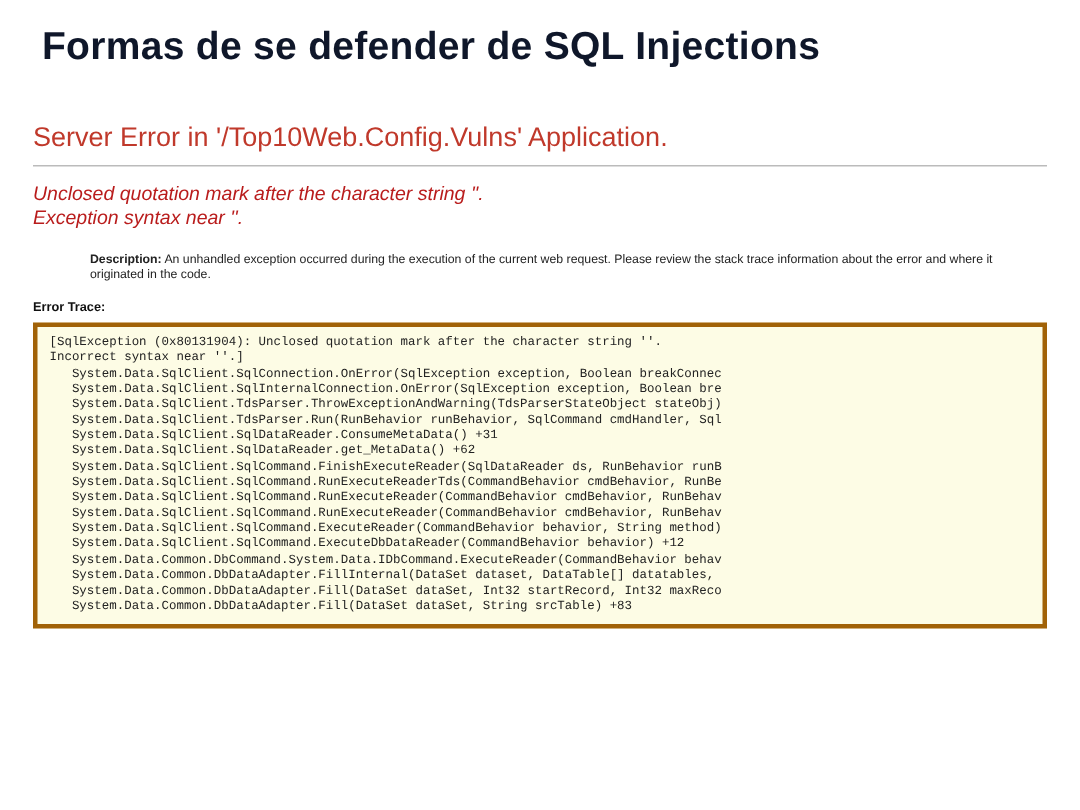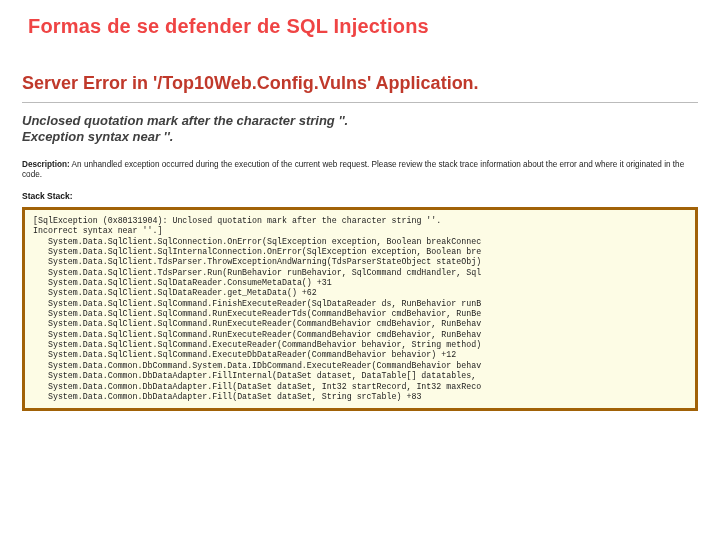--- a/index.html
+++ b/index.html
@@ -5,55 +5,56 @@
   * { margin: 0; padding: 0; box-sizing: border-box; }
   body {
     width: 720px;
     height: 540px;
     background: #fff;
     font-family: Arial, Verdana, sans-serif;
     overflow: hidden;
     padding: 10px 18px;
   }
   .slide-title {
-    font-size: 20px;
+    font-size: 26px;
     font-weight: bold;
-    color: #ef4444;
+    color: #0f172a;
     padding: 5px 0 35px 10px;
     letter-spacing: 0.2px;
   }
   .error-page {
     padding: 0 4px;
   }
   .server-error-heading {
     font-size: 18px;
-    font-weight: bold;
+    font-weight: normal;
     color: #c0392b;
     font-family: "Trebuchet MS", Verdana, sans-serif;
     padding-bottom: 4px;
   }
   hr.err-divider {
     border: none;
     border-top: 1px solid #bbb;
     margin: 4px 0 10px 0;
   }
   .error-message {
     font-size: 13px;
-    font-weight: bold;
+    font-weight: normal;
     font-style: italic;
-    color: #404040;
+    color: #b91c1c;
     font-family: "Trebuchet MS", Verdana, sans-serif;
     line-height: 1.25;
     padding-bottom: 14px;
   }
   .section {
     font-size: 8.2px;
     color: #222;
     line-height: 1.3;
     padding-bottom: 10px;
+    margin-left: 38px;
   }
   .section .lbl {
     font-weight: bold;
   }
   .stack-label {
     font-size: 8.5px;
     font-weight: bold;
     color: #111;
     padding-bottom: 6px;
   }
@@ -83,21 +84,21 @@
     <div>Unclosed quotation mark after the character string ''.</div>
     <div>Exception syntax near ''.</div>
   </div>
 
   <div class="section">
     <span class="lbl">Description:</span>
     <span>An unhandled exception occurred during the execution of the current web request. Please review the stack trace information about the error and where it originated in the code.</span>
   </div>
 
 
-  <div class="stack-label">Stack Stack:</div>
+  <div class="stack-label">Error Trace:</div>
 
   <div class="stack-box">[SqlException (0x80131904): Unclosed quotation mark after the character string ''.
 Incorrect syntax near ''.]
    System.Data.SqlClient.SqlConnection.OnError(SqlException exception, Boolean breakConnec
    System.Data.SqlClient.SqlInternalConnection.OnError(SqlException exception, Boolean bre
    System.Data.SqlClient.TdsParser.ThrowExceptionAndWarning(TdsParserStateObject stateObj)
    System.Data.SqlClient.TdsParser.Run(RunBehavior runBehavior, SqlCommand cmdHandler, Sql
    System.Data.SqlClient.SqlDataReader.ConsumeMetaData() +31
    System.Data.SqlClient.SqlDataReader.get_MetaData() +62
    System.Data.SqlClient.SqlCommand.FinishExecuteReader(SqlDataReader ds, RunBehavior runB

